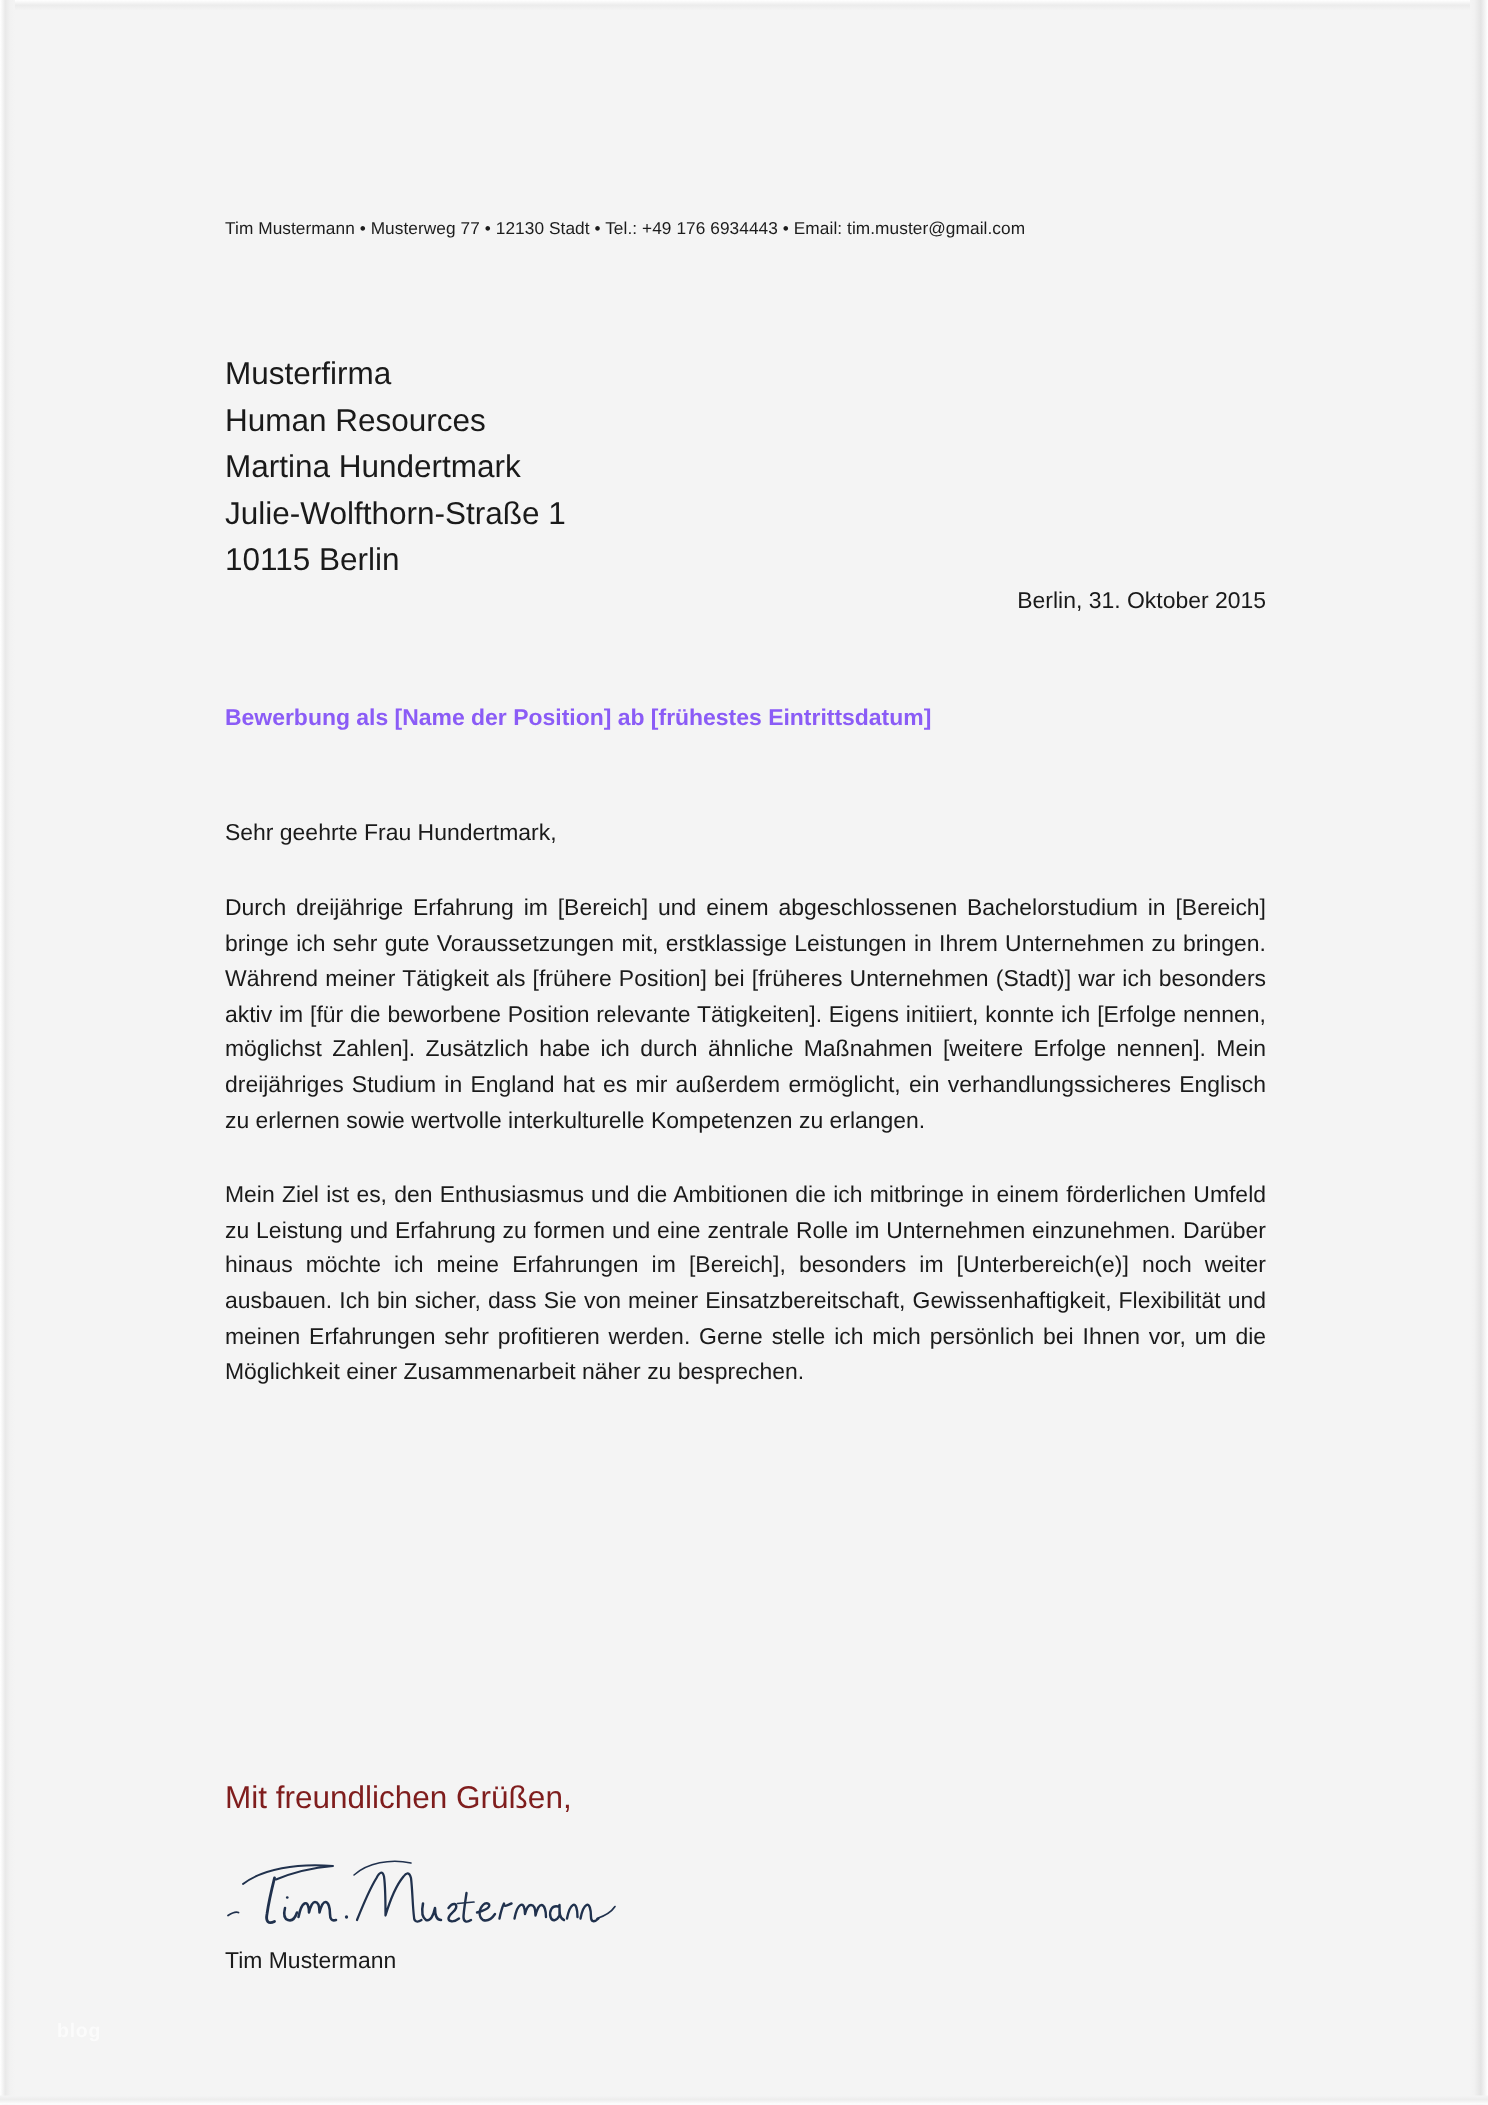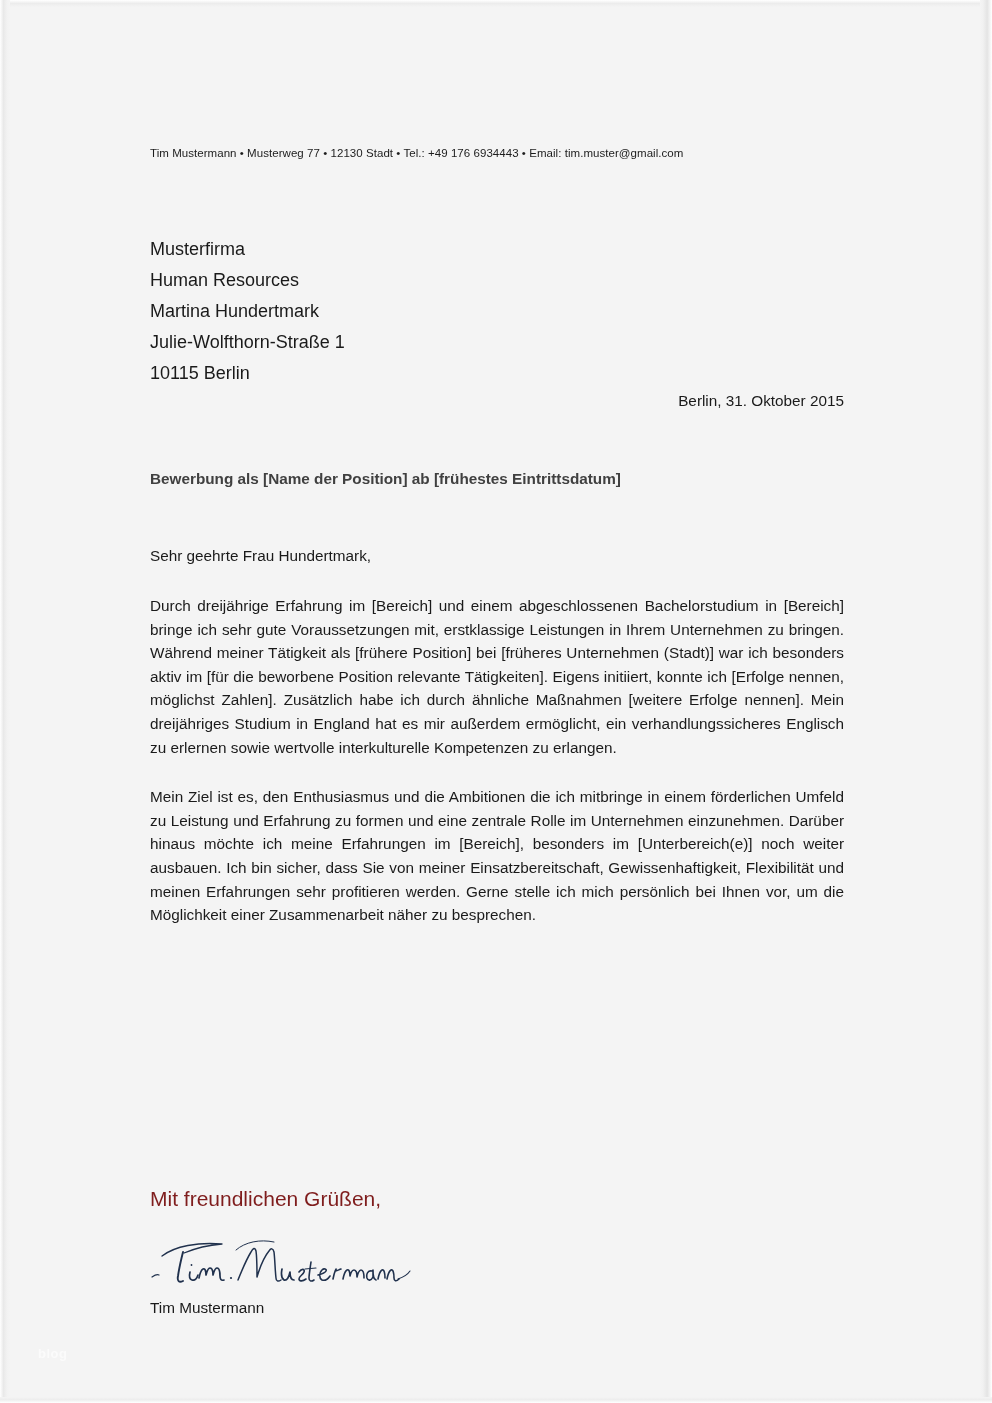--- a/index.html
+++ b/index.html
@@ -66,21 +66,21 @@
     line-height: 14px;
     color: #1c1c1c;
     white-space: nowrap;
     letter-spacing: 0.05px;
   }
 
   .recipient {
     position: absolute;
     left: 0;
     top: 234px;
-    font-size: 18px;
+    font-size: 21px;
     line-height: 31px;
     color: #1a1a1a;
   }
   .recipient div { white-space: nowrap; }
 
   .date-line {
     position: absolute;
     left: 0;
     top: 390px;
     width: 694px;
@@ -89,21 +89,21 @@
     line-height: 22px;
     color: #1a1a1a;
   }
 
   .subject {
     position: absolute;
     left: 0;
     top: 468px;
     font-size: 15.3px;
     font-weight: bold;
-    color: #404040;
+    color: #8b5cf6;
     line-height: 22px;
     white-space: nowrap;
     text-align: center;
   }
 
   .salutation {
     position: absolute;
     left: 0;
     top: 545px;
     font-size: 15.3px;

